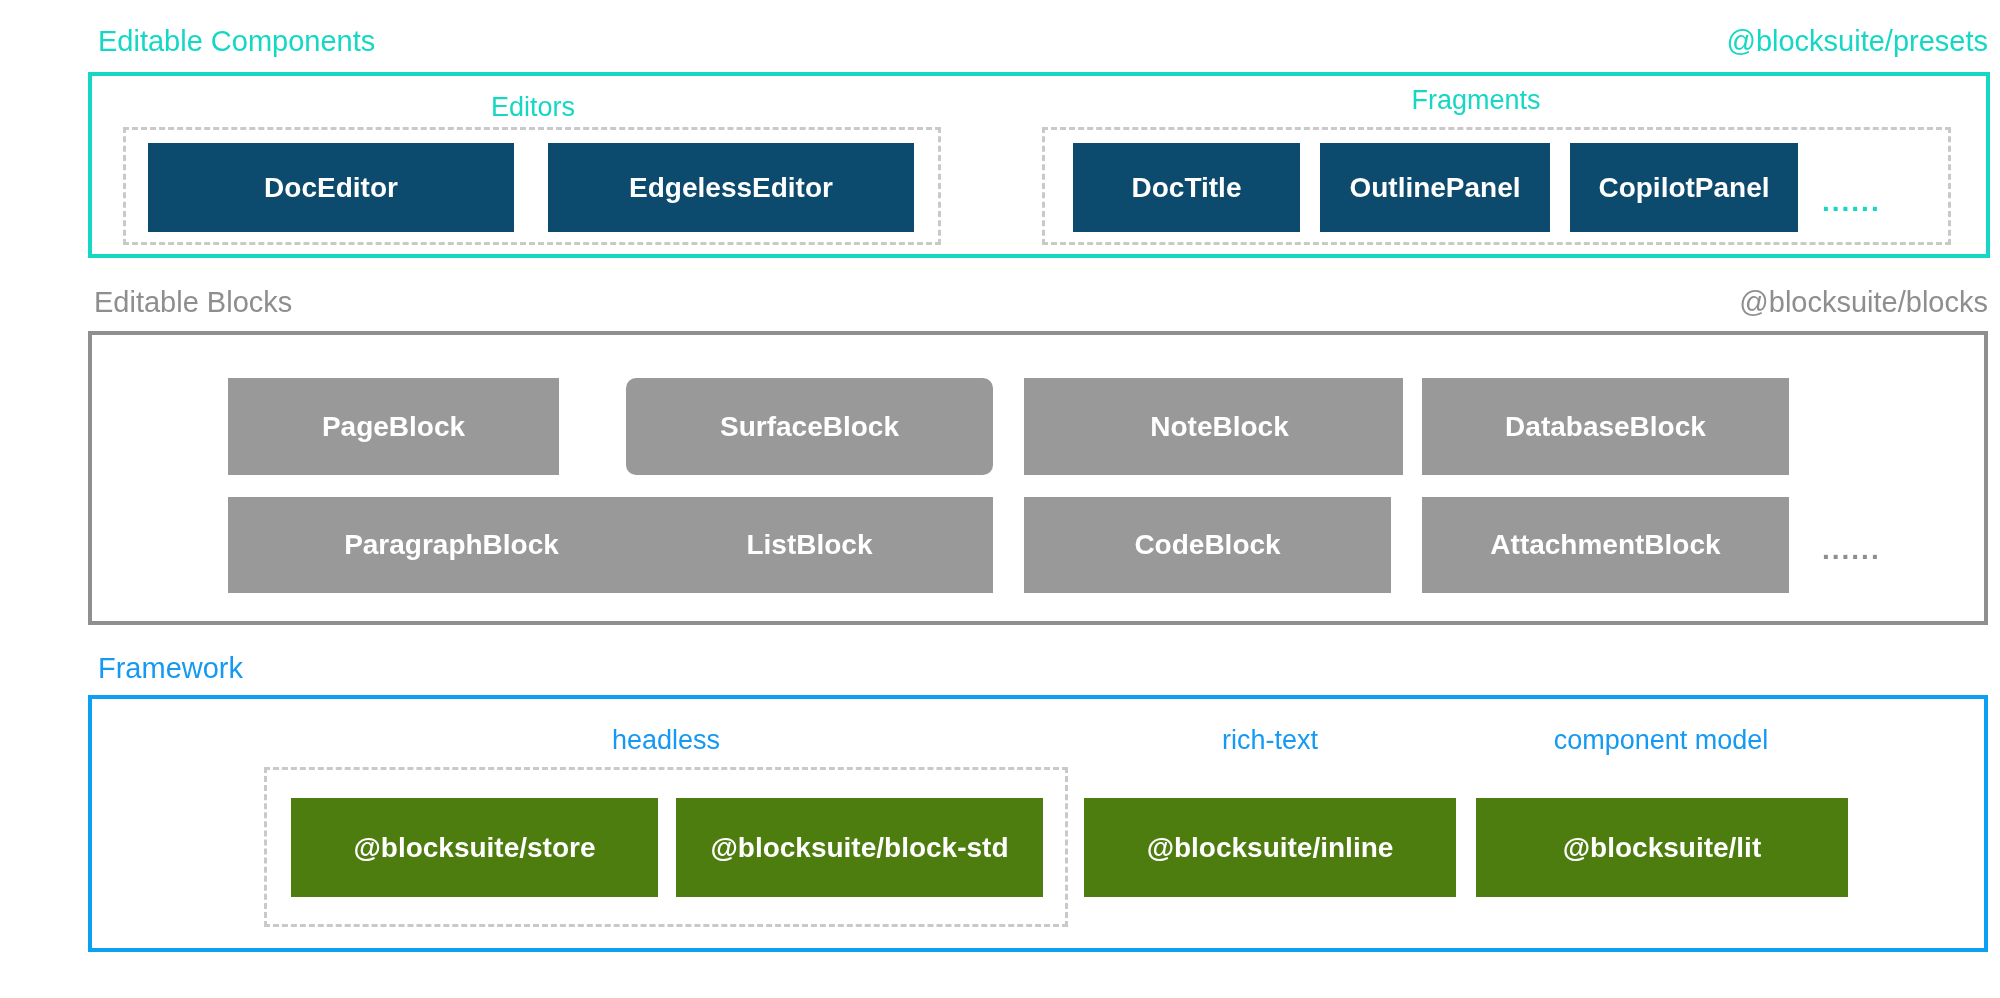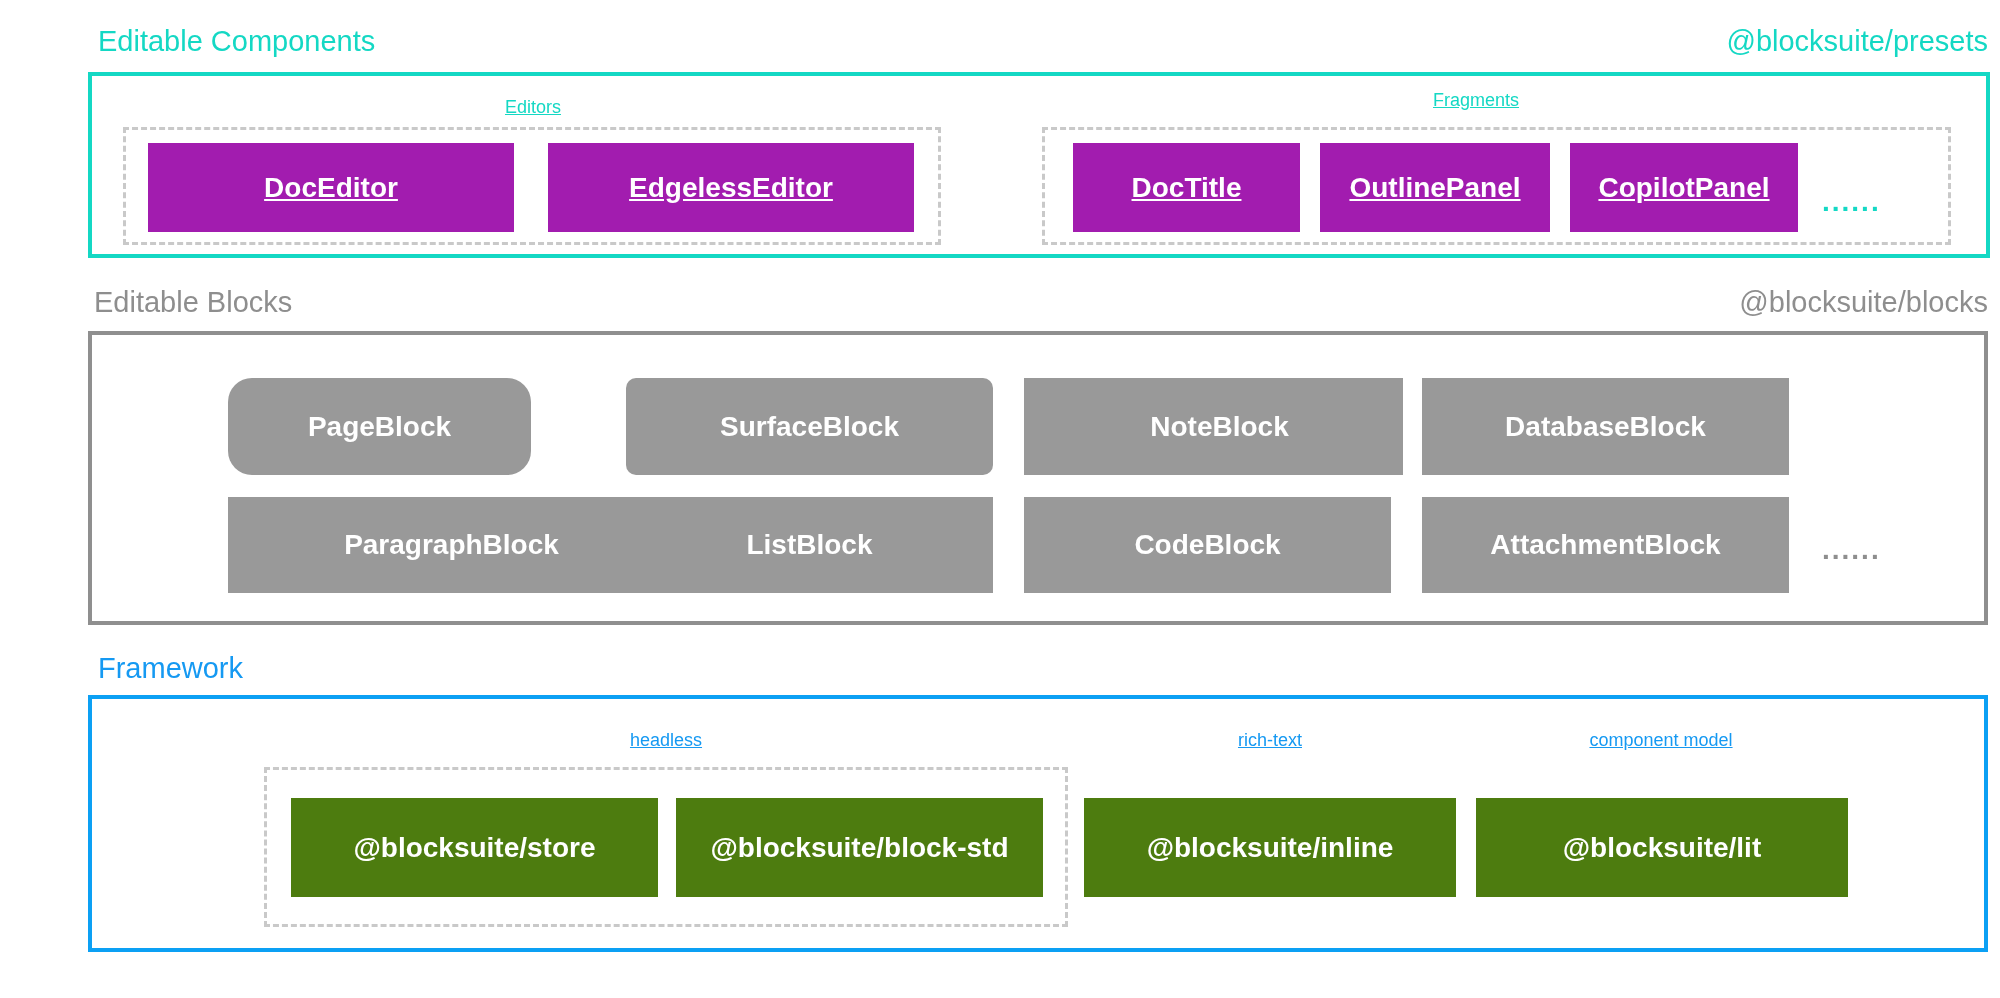--- a/index.html
+++ b/index.html
@@ -26,44 +26,43 @@
   .blue-text { color: #1599f2; }
 
   
   .outer-box { box-sizing: border-box; background: #ffffff; }
   .outer-box.teal { border: 4px solid #14d8c4; }
   .outer-box.gray { border: 4px solid #8f8f8f; }
   .outer-box.blue { border: 4px solid #0ca0f4; }
 
   
   .group-label {
-    font-size: 18px;
+    font-size: 27px;
     line-height: 32px;
     text-align: center;
     white-space: nowrap;
-    text-decoration: underline;
   }
 
   
   .dashed-box {
     box-sizing: border-box;
     border: 3px dashed #c9c9c9;
   }
 
   
   .node {
     display: flex;
     align-items: center;
     justify-content: center;
     color: #ffffff;
     font-weight: bold;
     font-size: 28px;
     white-space: nowrap;
   }
-  .node.teal { background: #a21caf; text-decoration: underline; }
+  .node.teal { background: #0c4a6e; }
   .node.gray { background: #999999; }
   .node.blue { background: #4d7c0f; }
 
   
   .dots {
     font-size: 28px;
     font-weight: bold;
     letter-spacing: 2px;
     white-space: nowrap;
   }
@@ -98,21 +97,21 @@
   <div class="abs node teal" style="left:1534px; top:143px; width:228px; height:89px;">CopilotPanel</div>
 
   <div class="abs dots teal-text" style="left:1786px; top:186px;">......</div>
 
   <div class="abs sec-title gray-text" style="left:58px; top:285px;">Editable Blocks</div>
 
   <div class="abs pkg-label gray-text" style="right:48px; top:285px;">@blocksuite/blocks</div>
 
   <div class="abs outer-box gray" style="left:52px; top:331px; width:1900px; height:294px;"></div>
 
-  <div class="abs node gray" style="left:192px; top:378px; width:303px; height:97px;border-radius:24px;">PageBlock</div>
+  <div class="abs node gray" style="left:192px; top:378px; width:331px; height:97px;">PageBlock</div>
 
   <div class="abs node gray" style="left:590px; top:378px; width:367px; height:97px;border-radius:10px;">SurfaceBlock</div>
 
   <div class="abs node gray" style="left:988px; top:378px; width:367px; height:97px;padding-left:12px;">NoteBlock</div>
 
   <div class="abs node gray" style="left:1386px; top:378px; width:367px; height:97px;">DatabaseBlock</div>
 
   <div class="abs node gray" style="left:192px; top:497px; width:367px; height:96px;padding-left:40px;">ParagraphBlock</div>
 
   <div class="abs node gray" style="left:590px; top:497px; width:367px; height:96px;">ListBlock</div>

